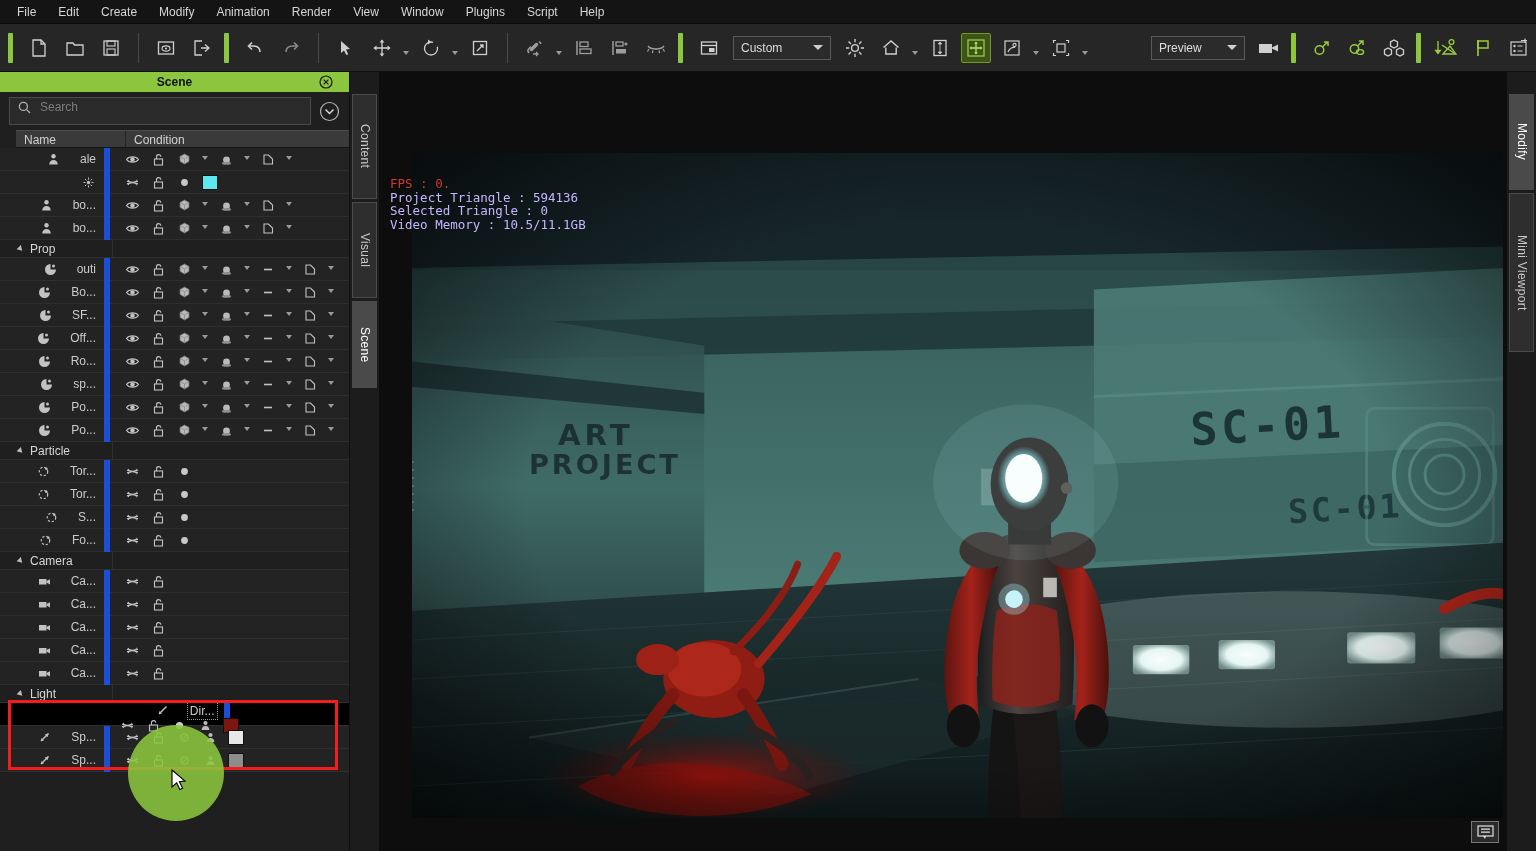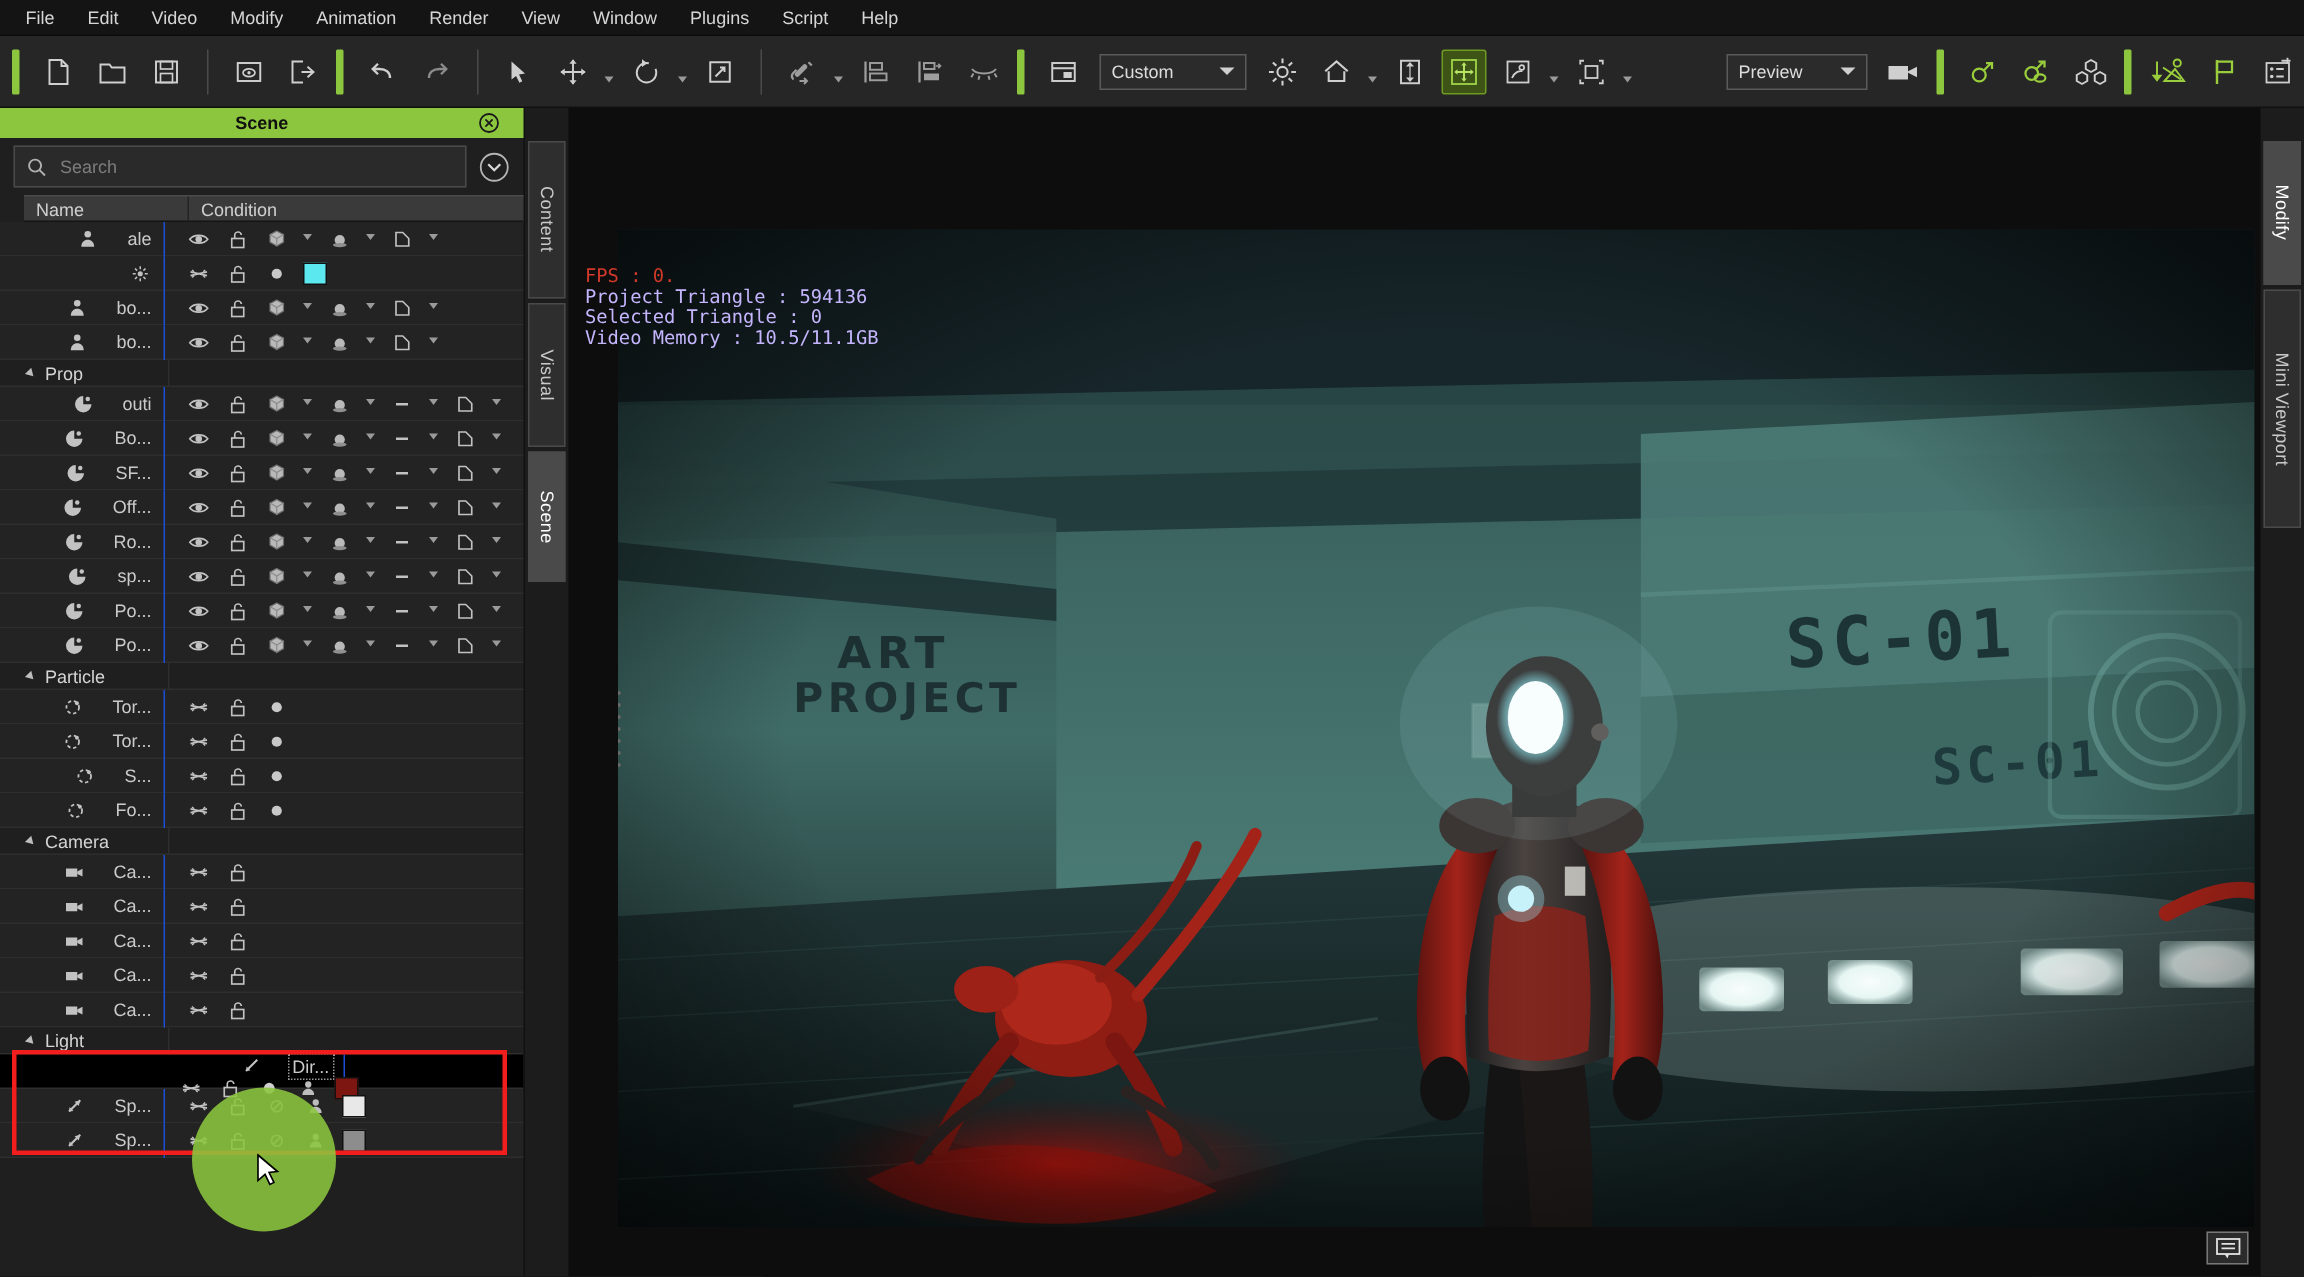--- a/index.html
+++ b/index.html
@@ -34,42 +34,42 @@
   #main { display:flex; height:779px;border-radius:18px; }
 
   
   #scene-panel { width:350px; background:#1f1f1f; display:flex; flex-direction:column;
     border-right:1px solid #111; }
   #scene-title { height:20px; background:#8cc63e; color:#101010; font-size:12px; font-weight:bold;
     display:flex; align-items:center; justify-content:center; position:relative; }
   #scene-close { position:absolute; right:16px; top:50%; transform:translateY(-50%); }
   #search-row { height:38px; display:flex; align-items:center; padding:0 9px; gap:8px; }
   #search-box { flex:1; height:28px; background:#2a2a2a; border:1px solid #4b4b4b;
-    display:flex; align-items:center; padding:0 8px; gap:9px; }
+    display:flex; align-items:flex-end; padding:10px 8px; gap:9px; }
   #search-box input { background:transparent; border:none; outline:none; color:#cfcfcf;
     font-size:12px; font-family:"Liberation Sans", sans-serif; width:100%; }
   #search-box input::placeholder { color:#7d7d7d; }
   #col-head { height:18px; display:flex; background:#3a3a3a; font-size:12px; color:#d0d0d0;
     border-top:1px solid #4a4a4a; border-bottom:1px solid #141414;margin-left:16px; }
   #col-head .ch-name { width:110px; padding-left:8px; line-height:18px; border-right:1px solid #242424; }
   #col-head .ch-cond { flex:1; padding-left:8px; line-height:18px; }
   #tree { flex:1; overflow:hidden; position:relative; }
 
   .grp { height:18px; display:flex; align-items:center; background:#1f1f1f;
     border-bottom:1px solid #2e2e2e; font-size:12px; color:#d5d5d5; }
   .grp .tri { margin-left:18px; margin-right:7px; width:0; height:0;
     border-left:5px solid #bdbdbd; border-top:3.5px solid transparent; border-bottom:3.5px solid transparent;
     transform:rotate(45deg); }
   .grp .gname { width:82px; }
   .grp .gcond { flex:1; border-left:1px solid #2e2e2e; height:18px; }
 
   .row { height:23px; display:flex; align-items:center; background:#232323;
     border-bottom:1px solid #2e2e2e; }
   .row .namecell { width:110px; display:flex; align-items:center; justify-content:flex-end;
-    padding-right:8px; gap:19px; border-right:1px solid #1d4ed8; height:23px; }
+    padding-right:8px; gap:19px; border-right:6px solid #1d4ed8; height:23px; }
   .row .label { font-size:12px; color:#cacaca; }
   .row.sel { background:#000;flex-direction:column; }
   .row.sel .label { outline:1px dotted #999; outline-offset:1px; padding:0 1px; }
   .row .icons { flex:1; display:flex; align-items:center; padding-left:9px; }
   .icocell { width:26px; display:flex; align-items:center; justify-content:center; }
   .caret-sm { width:16px; display:flex; align-items:flex-end; justify-content:center; padding-bottom:3px; }
   .caret-sm::after { content:""; border-left:3.5px solid transparent; border-right:3.5px solid transparent;
     border-top:4px solid #9a9a9a; }
   .swatch { width:16px; height:15px; display:block; border:1px solid #111; }
 
@@ -101,21 +101,21 @@
     justify-content:center; z-index:40; }
   #dots { position:absolute; left:-1px; top:50%; transform:translateY(-50%);
     width:3px; height:54px; z-index:30; }
 </style>
 </head>
 <body>
 
 <div id="menubar">
     <div class="menu-item">File</div>
     <div class="menu-item">Edit</div>
-    <div class="menu-item">Video</div>
+    <div class="menu-item">Create</div>
     <div class="menu-item">Modify</div>
     <div class="menu-item">Animation</div>
     <div class="menu-item">Render</div>
     <div class="menu-item">View</div>
     <div class="menu-item">Window</div>
     <div class="menu-item">Plugins</div>
     <div class="menu-item">Script</div>
     <div class="menu-item">Help</div>
   </div>
 

